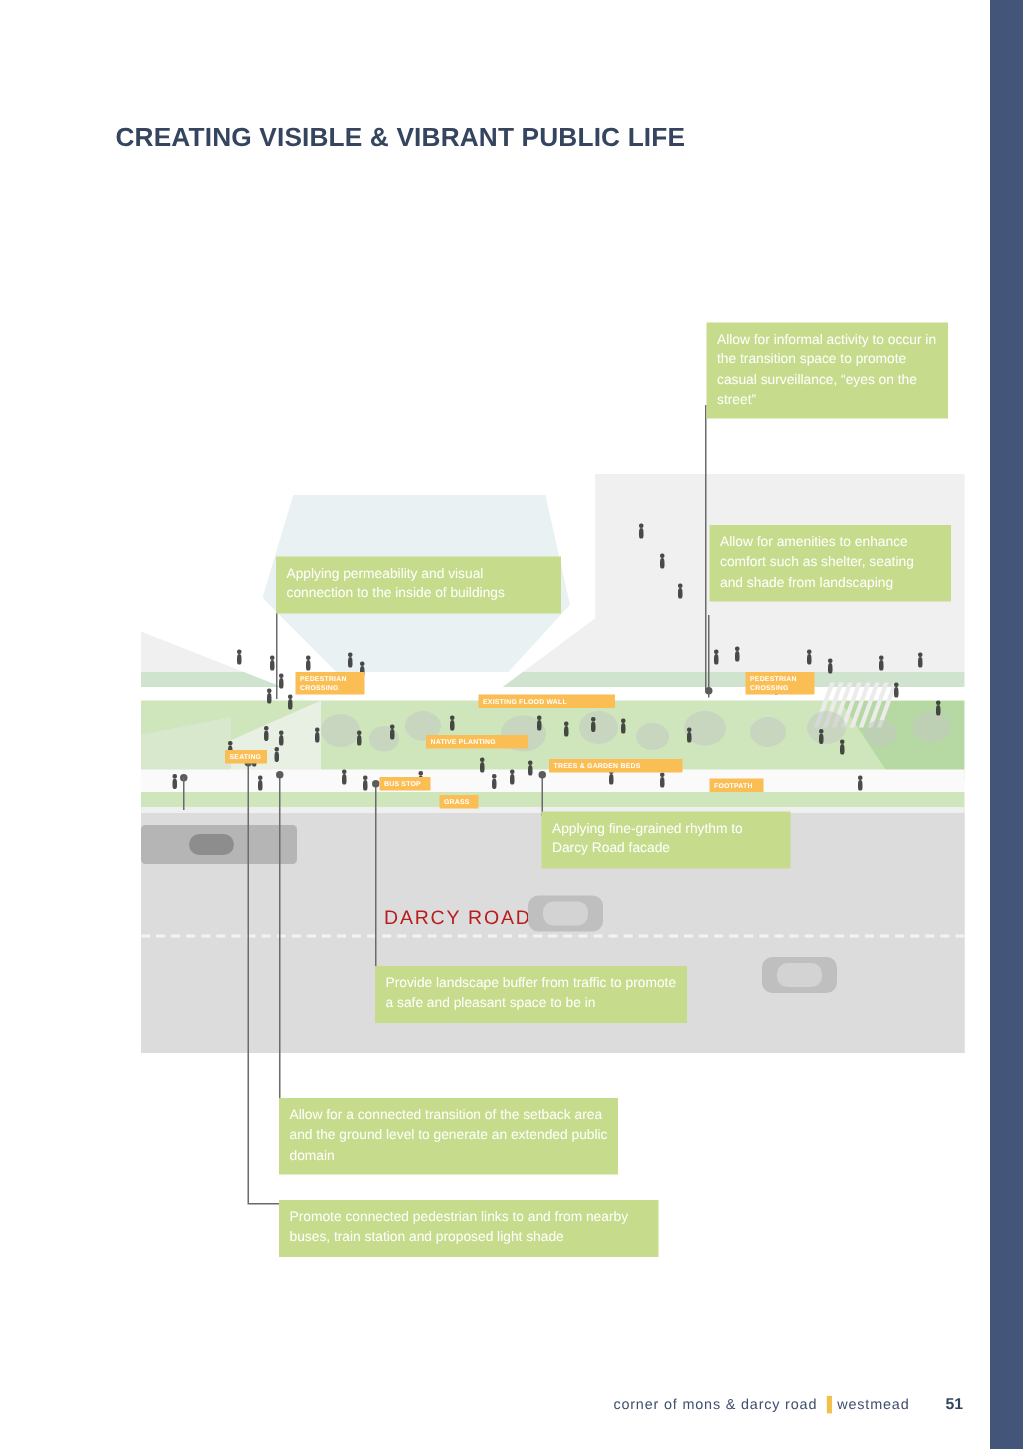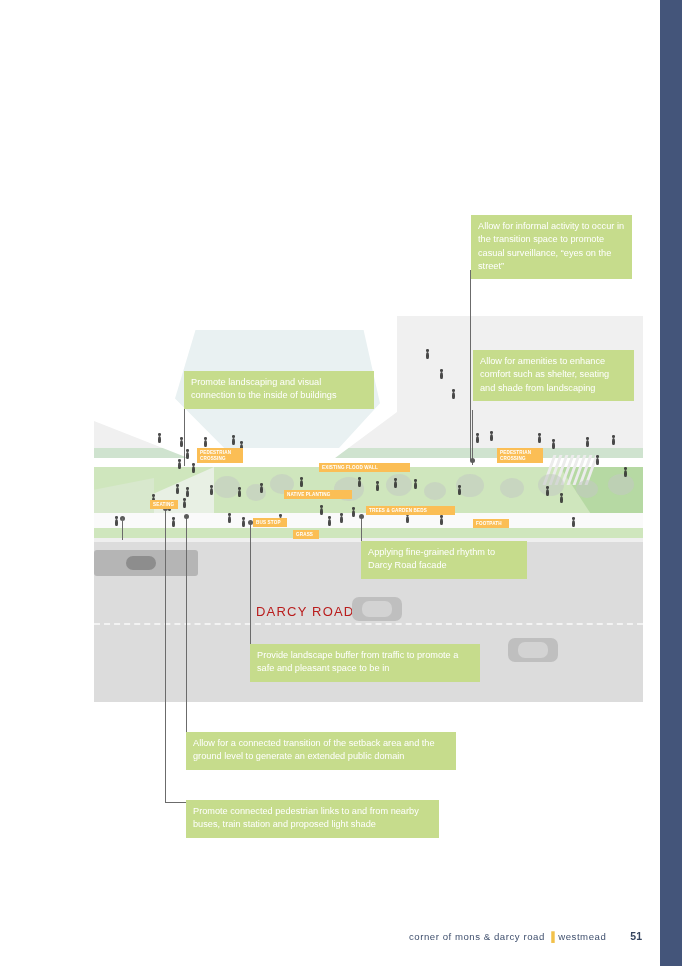--- a/index.html
+++ b/index.html
@@ -265,20 +265,21 @@
   }
 </style>
 </head>
 <body>
 
 <div class="page">
 
   <div class="spine"></div>
 
   <div class="title-block">
+    <div class="title-sub">CREATING VISIBLE &amp; VIBRANT PUBLIC LIFE</div>
   </div>
 
   <div class="diagram">
     <div class="band band-building"></div>
     <div class="band band-grassrow"></div>
     <div class="band band-setback"></div>
     <div class="band band-roadzone"></div>
   </div>
 
   <div class="hospital"></div>
@@ -411,24 +412,24 @@
       <div class="tag" style="left: 284px; top: 490px; width: 68px;">NATIVE PLANTING</div>
       <div class="tag" style="left: 366px; top: 506px; width: 89px;">TREES &amp; GARDEN BEDS</div>
       <div class="tag" style="left: 253px; top: 518px; width: 34px;">BUS STOP</div>
       <div class="tag" style="left: 473px; top: 519px; width: 36px;">FOOTPATH</div>
       <div class="tag" style="left: 293px; top: 530px; width: 26px;">GRASS</div>
     </div>
 
   <div id="callout-layer">
       <div class="callout" style="left: 471px; top: 215px; width: 161px;">Allow for informal activity to occur in the transition space to promote casual surveillance, “eyes on the street”</div>
       <div class="callout" style="left: 473px; top: 350px; width: 161px;">Allow for amenities to enhance comfort such as shelter, seating and shade from landscaping</div>
-      <div class="callout" style="left: 184px; top: 371px; width: 190px;">Promote landscaping and visual connection to the inside of buildings</div>
+      <div class="callout" style="left: 184px; top: 371px; width: 190px;">Applying permeability and visual connection to the inside of buildings</div>
       <div class="callout" style="left: 361px; top: 541px; width: 166px;">Applying fine-grained rhythm to Darcy Road facade</div>
-      <div class="callout" style="left: 250px; top: 644px; width: 230px;">Provide landscape buffer from traffic to promote a safe and pleasant space to be in</div>
-      <div class="callout" style="left: 186px; top: 732px; width: 270px;">Allow for a connected transition of the setback area and the ground level to generate an extended public domain</div>
+      <div class="callout" style="left: 250px; top: 644px; width: 208px;">Provide landscape buffer from traffic to promote a safe and pleasant space to be in</div>
+      <div class="callout" style="left: 186px; top: 732px; width: 226px;">Allow for a connected transition of the setback area and the ground level to generate an extended public domain</div>
       <div class="callout" style="left: 186px; top: 800px; width: 253px;">Promote connected pedestrian links to and from nearby buses, train station and proposed light shade</div>
     </div>
 
   <div class="footer">
     <span>corner of mons &amp; darcy road</span><span class="sep">▐</span><span>westmead</span><span class="pageno">51</span>
   </div>
 
 </div>
 
 </body></html>

